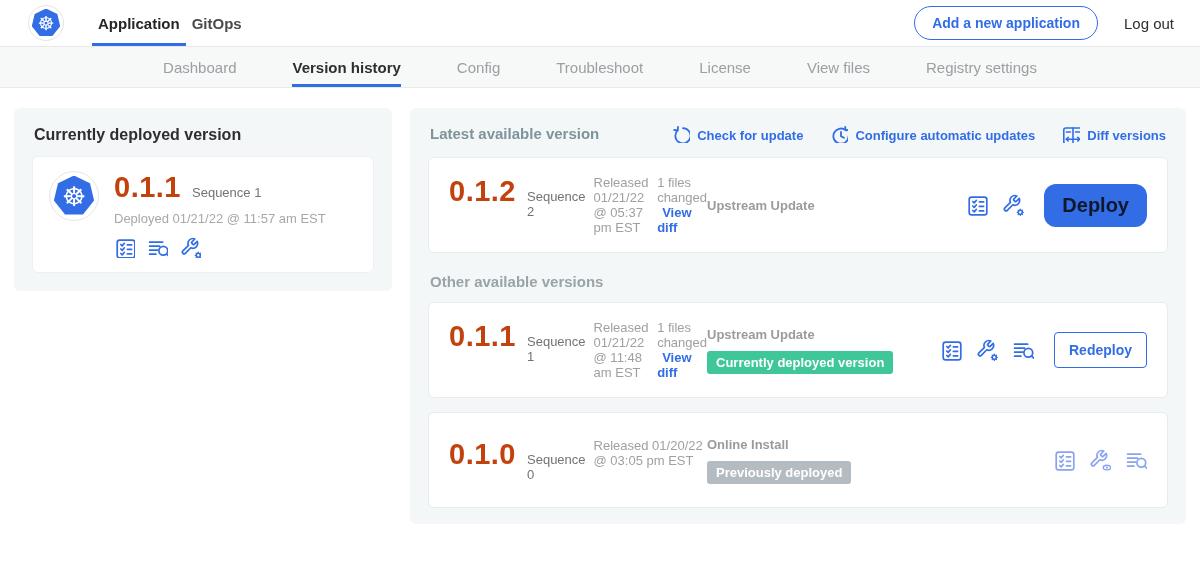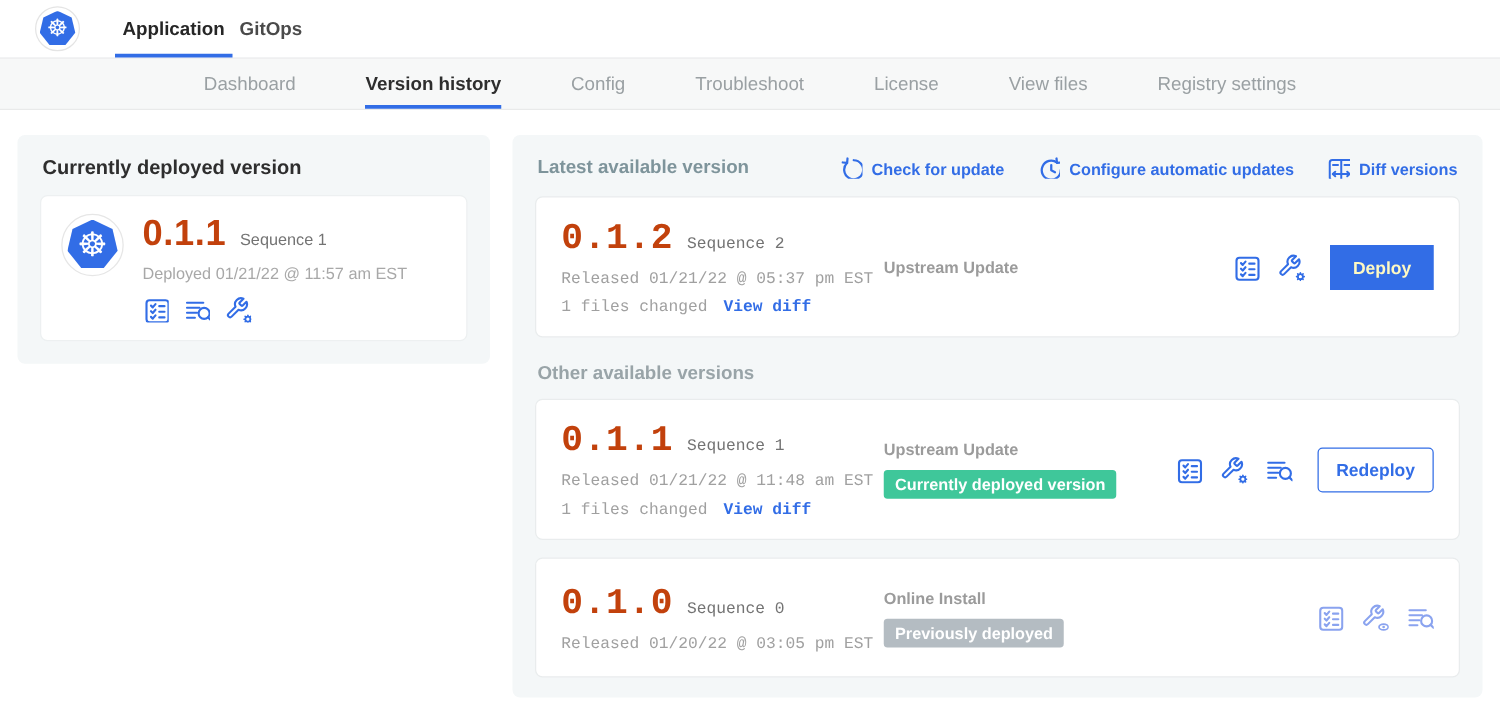--- a/index.html
+++ b/index.html
@@ -56,31 +56,31 @@
   .versions-panel { flex:1; padding:14px 18px 16px; }
   .panel-head { display:flex; align-items:center; justify-content:space-between; margin:2px 2px 14px; }
   .panel-title { font-size:15px; font-weight:600; color:#7e949b; }
   .head-links { display:flex; align-items:center; gap:26px; }
   .head-link { display:flex; align-items:flex-end; gap:7px; color:#326de6; font-size:13px;
     font-weight:700; cursor:pointer; }
   .head-link .icon { width:19px; height:19px; }
 
   .vcard { background:#fff; border:1px solid #e9eced; border-radius:6px; padding:16px 20px;
     display:grid; grid-template-columns:258px 1fr auto; align-items:center; min-height:96px; }
-  .vinfo { display:flex; flex-direction:column; gap:8px;font-family:Liberation Mono, monospace; }
+  .vinfo { display:flex; gap:8px; }
   .v-files { font-size:13px; color:#a0a0a0; }
   .view-diff { color:#326de6; font-weight:700; text-decoration:none; margin-left:5px; cursor:pointer; }
   .vsource { font-size:13px; font-weight:700; color:#9b9b9b; }
   .badge { display:inline-block; margin-top:9px; font-size:13px; font-weight:700; color:#fff;
     padding:4px 9px; border-radius:3px; }
   .badge-green { background:#3fc79a; }
   .badge-gray { background:#b4bcc2; }
   .vactions { display:flex; align-items:center; gap:14px; color:#326de6; }
   .vactions.muted { color:#8aa3ef; }
-  .btn-primary { background:#326de6; color:#fef9c3; border:none; border-radius:0; font-size:14px;
+  .btn-primary { background:#326de6; color:#0f172a; border:none; border-radius:12px; font-size:20px;
     font-weight:700; padding:10px 18px; margin-left:6px; cursor:pointer;
     font-family:"Liberation Sans","DejaVu Sans",sans-serif; }
   .btn-outline { background:#fff; color:#326de6; border:1px solid #326de6; border-radius:4px;
     font-size:14px; font-weight:700; padding:9px 14px; margin-left:6px; cursor:pointer;
     font-family:"Liberation Sans","DejaVu Sans",sans-serif; }
   .other-title { font-size:15px; font-weight:600; color:#99a4a8; margin:20px 2px 12px; }
   .vcard + .vcard { margin-top:14px; }
   .svgdefs { position:absolute; width:0; height:0; }
 </style>
 </head>
@@ -152,20 +152,24 @@
 <header class="header">
   <div class="logo-badge">
     <span class="hept">
         <span class="wheel">☸</span>
       </span>
   </div>
   <nav class="app-tabs">
     <div class="app-tab active">Application</div>
     <div class="app-tab">GitOps</div>
   </nav>
+  <div class="header-right">
+    <button class="add-app-btn">Add a new application</button>
+    <div class="logout">Log out</div>
+  </div>
 </header>
 
 <nav class="subnav">
   <div class="subnav-tab">Dashboard</div>
   <div class="subnav-tab active">Version history</div>
   <div class="subnav-tab">Config</div>
   <div class="subnav-tab">Troubleshoot</div>
   <div class="subnav-tab">License</div>
   <div class="subnav-tab">View files</div>
   <div class="subnav-tab">Registry settings</div>

